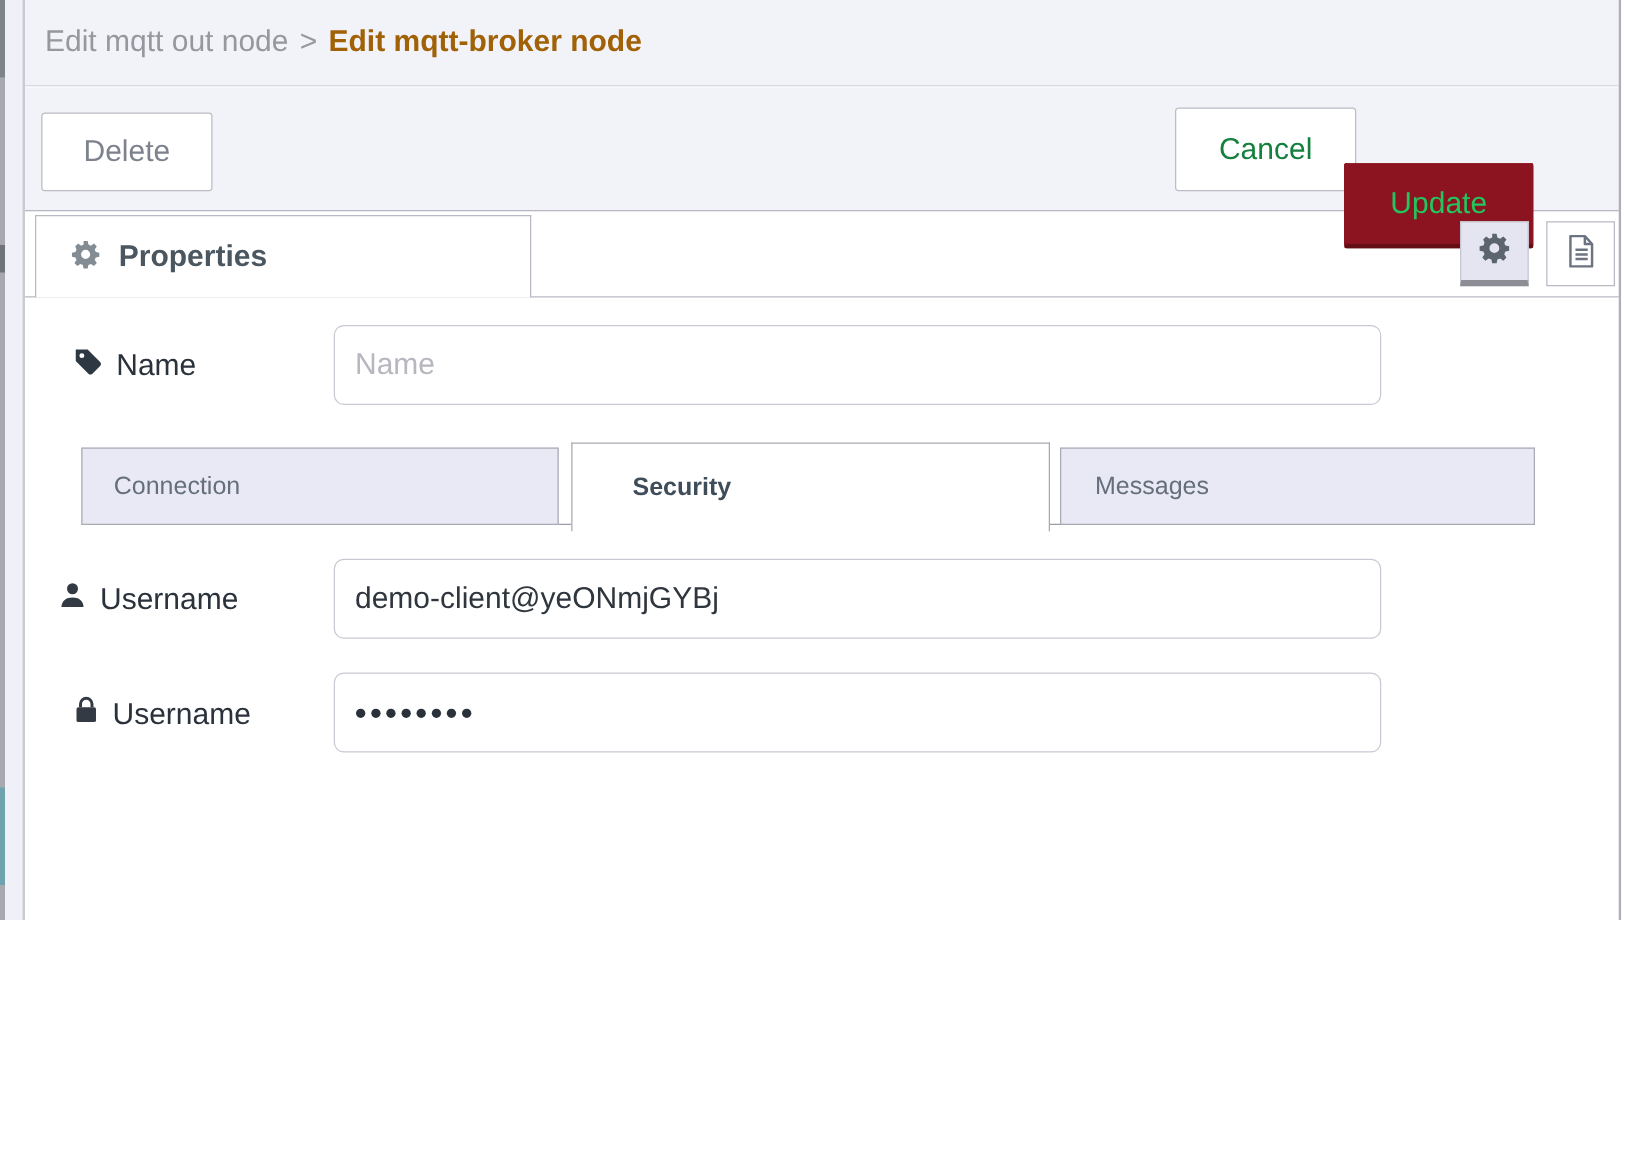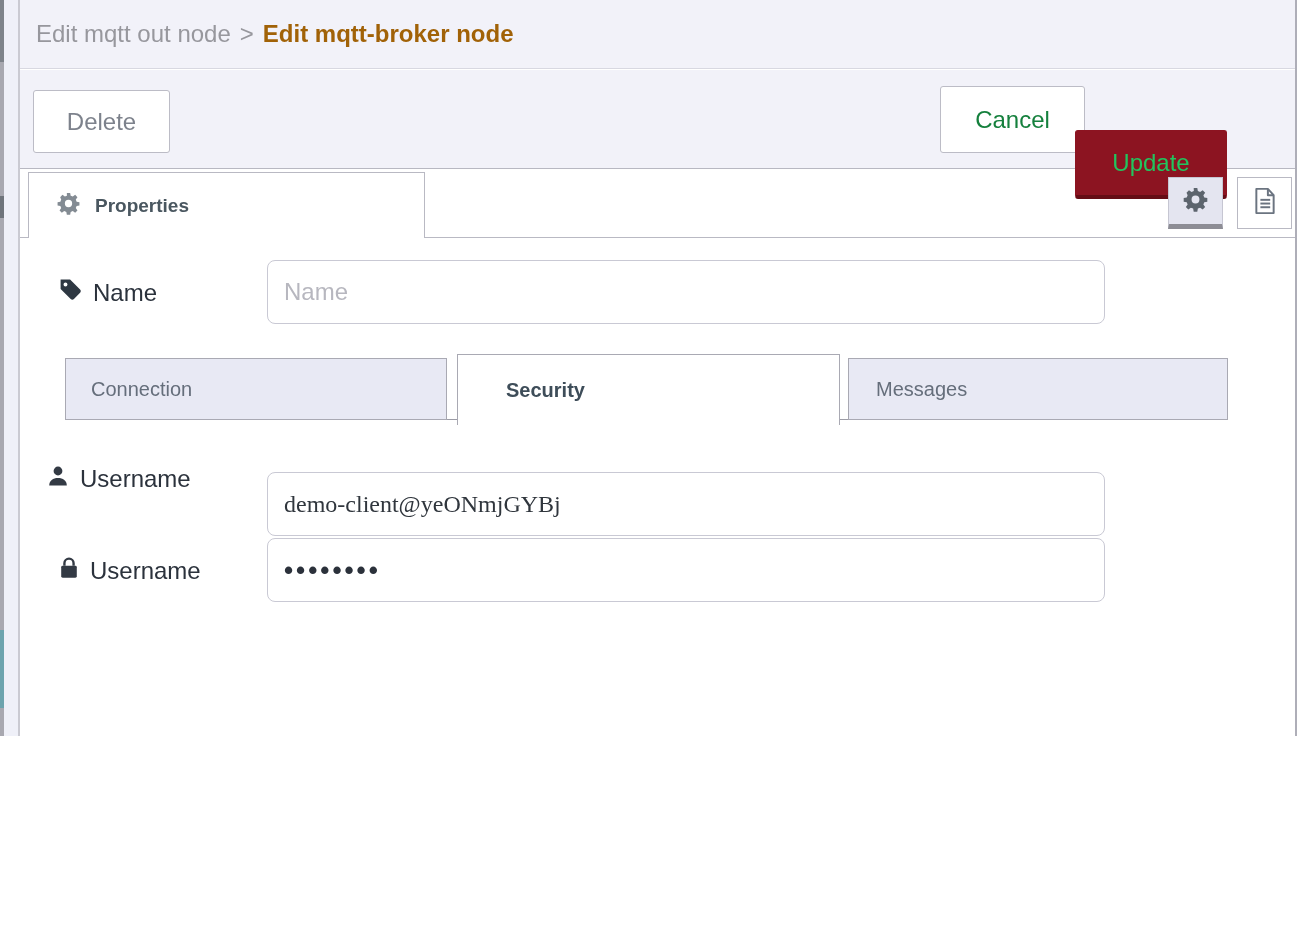--- a/index.html
+++ b/index.html
@@ -50,21 +50,21 @@
     border:1px solid #8c1421;border-bottom:4px solid #650d15;margin-top:44px;
   }
 
   
   .tabrow-line{left:20px;top:237px;width:1275px;height:1px;background:#b9b9c3;z-index:1;}
   .prop-tab{
     left:28px;top:172px;width:397px;height:66px;background:#fff;z-index:3;
     border:1px solid #b9b9c3;border-bottom:none;
     display:flex;align-items:center;padding-left:27px;gap:14px;
   }
-  .prop-tab .label{font-size:19px;font-weight:bold;color:#4a5760;}
+  .prop-tab .label{font-size:24px;font-weight:bold;color:#4a5760;}
   .icon-btn{
     position:absolute;box-sizing:border-box;width:55px;height:52px;top:177px;
     display:flex;align-items:center;justify-content:center;cursor:pointer;z-index:2;
   }
   .icon-btn.gear{left:1168px;background:#e4e5f0;border:1px solid #c6c6d2;border-bottom:5px solid #8d8d95;}
   .icon-btn.doc{left:1237px;background:#fff;border:1px solid #b9b9c3;}
 
   
   .field-label{
     position:absolute;display:flex;align-items:center;gap:10px;
@@ -177,21 +177,21 @@
 
   <div class="field-label" style="left:46px;top:464px;">
     <span class="ico">
       <svg width="24" height="24" viewBox="0 0 24 24" fill="#333a44">
         <circle cx="12" cy="7" r="4.4"></circle>
         <path d="M3.2 21.5c0-5 3.9-7.6 8.8-7.6s8.8 2.6 8.8 7.6z"></path>
       </svg>
     </span>
     <span>Username</span>
   </div>
-  <input class="text-input" style="top: 472px; font-family: Liberation Serif, serif;" type="text" value="demo-client@yeONmjGYBj">
+  <input class="text-input" style="top: 447px;" type="text" value="demo-client@yeONmjGYBj">
 
   <div class="field-label" style="left:58px;top:556px;">
     <span class="ico">
       <svg width="22" height="24" viewBox="0 0 24 26" fill="#333a44">
         <rect x="3.5" y="10.5" width="17" height="13" rx="1.6"></rect>
         <path d="M7 10.5V7.8a5 5 0 0 1 10 0v2.7" fill="none" stroke="#333a44" stroke-width="2.6"></path>
       </svg>
     </span>
     <span>Username</span>
   </div>

